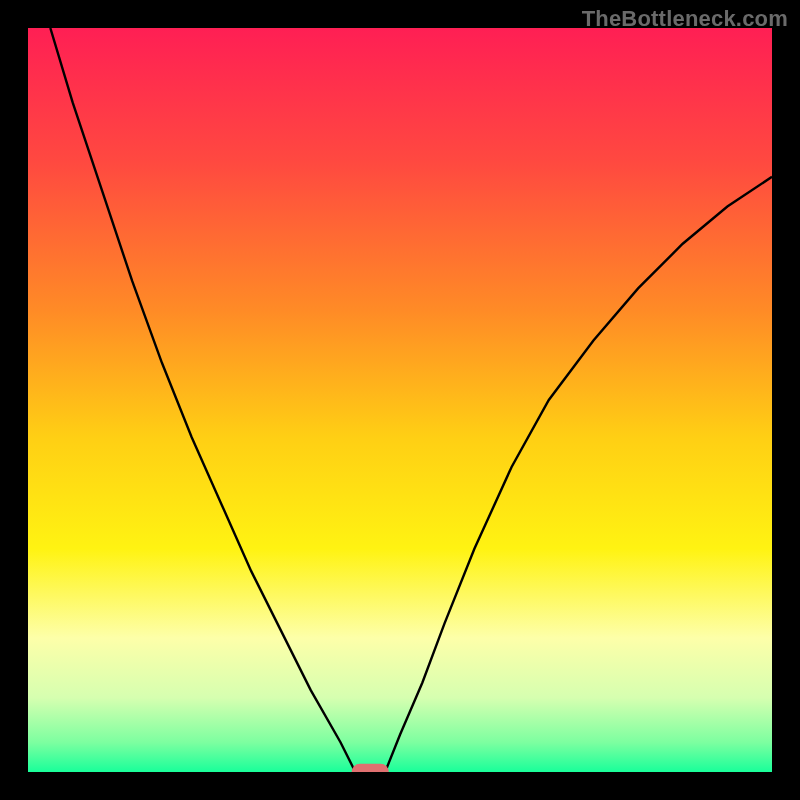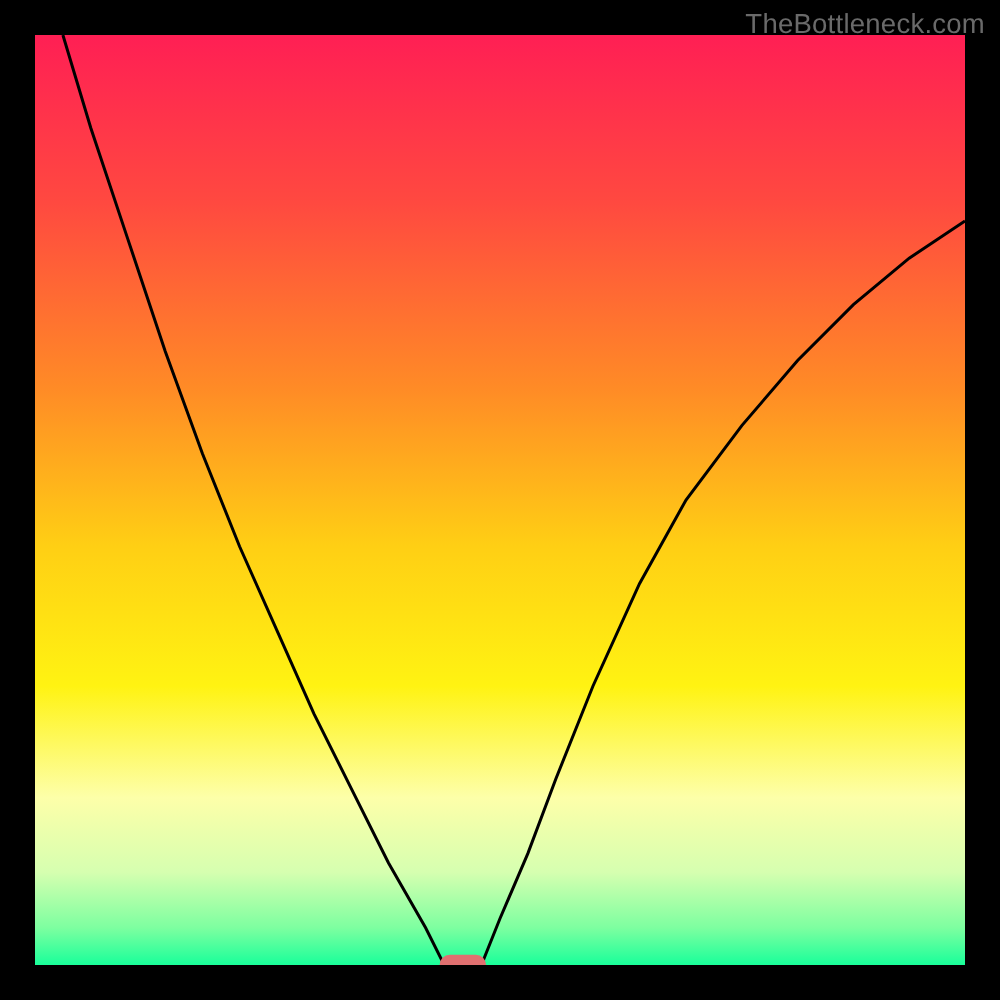--- a/index.html
+++ b/index.html
@@ -26,21 +26,21 @@
     width: 744px;
     height: 744px;
     display: block;
   }
   .watermark {
     position: absolute;
     top: 6px;
     right: 12px;
     color: #6a6a6a;
     font-size: 22px;
-    font-weight: 400;
+    font-weight: 700;
     letter-spacing: 0.2px;
     user-select: none;
   }
 </style>
 </head>
 <body>
 
 <div class="watermark">TheBottleneck.com</div>
 
 <div class="frame">

